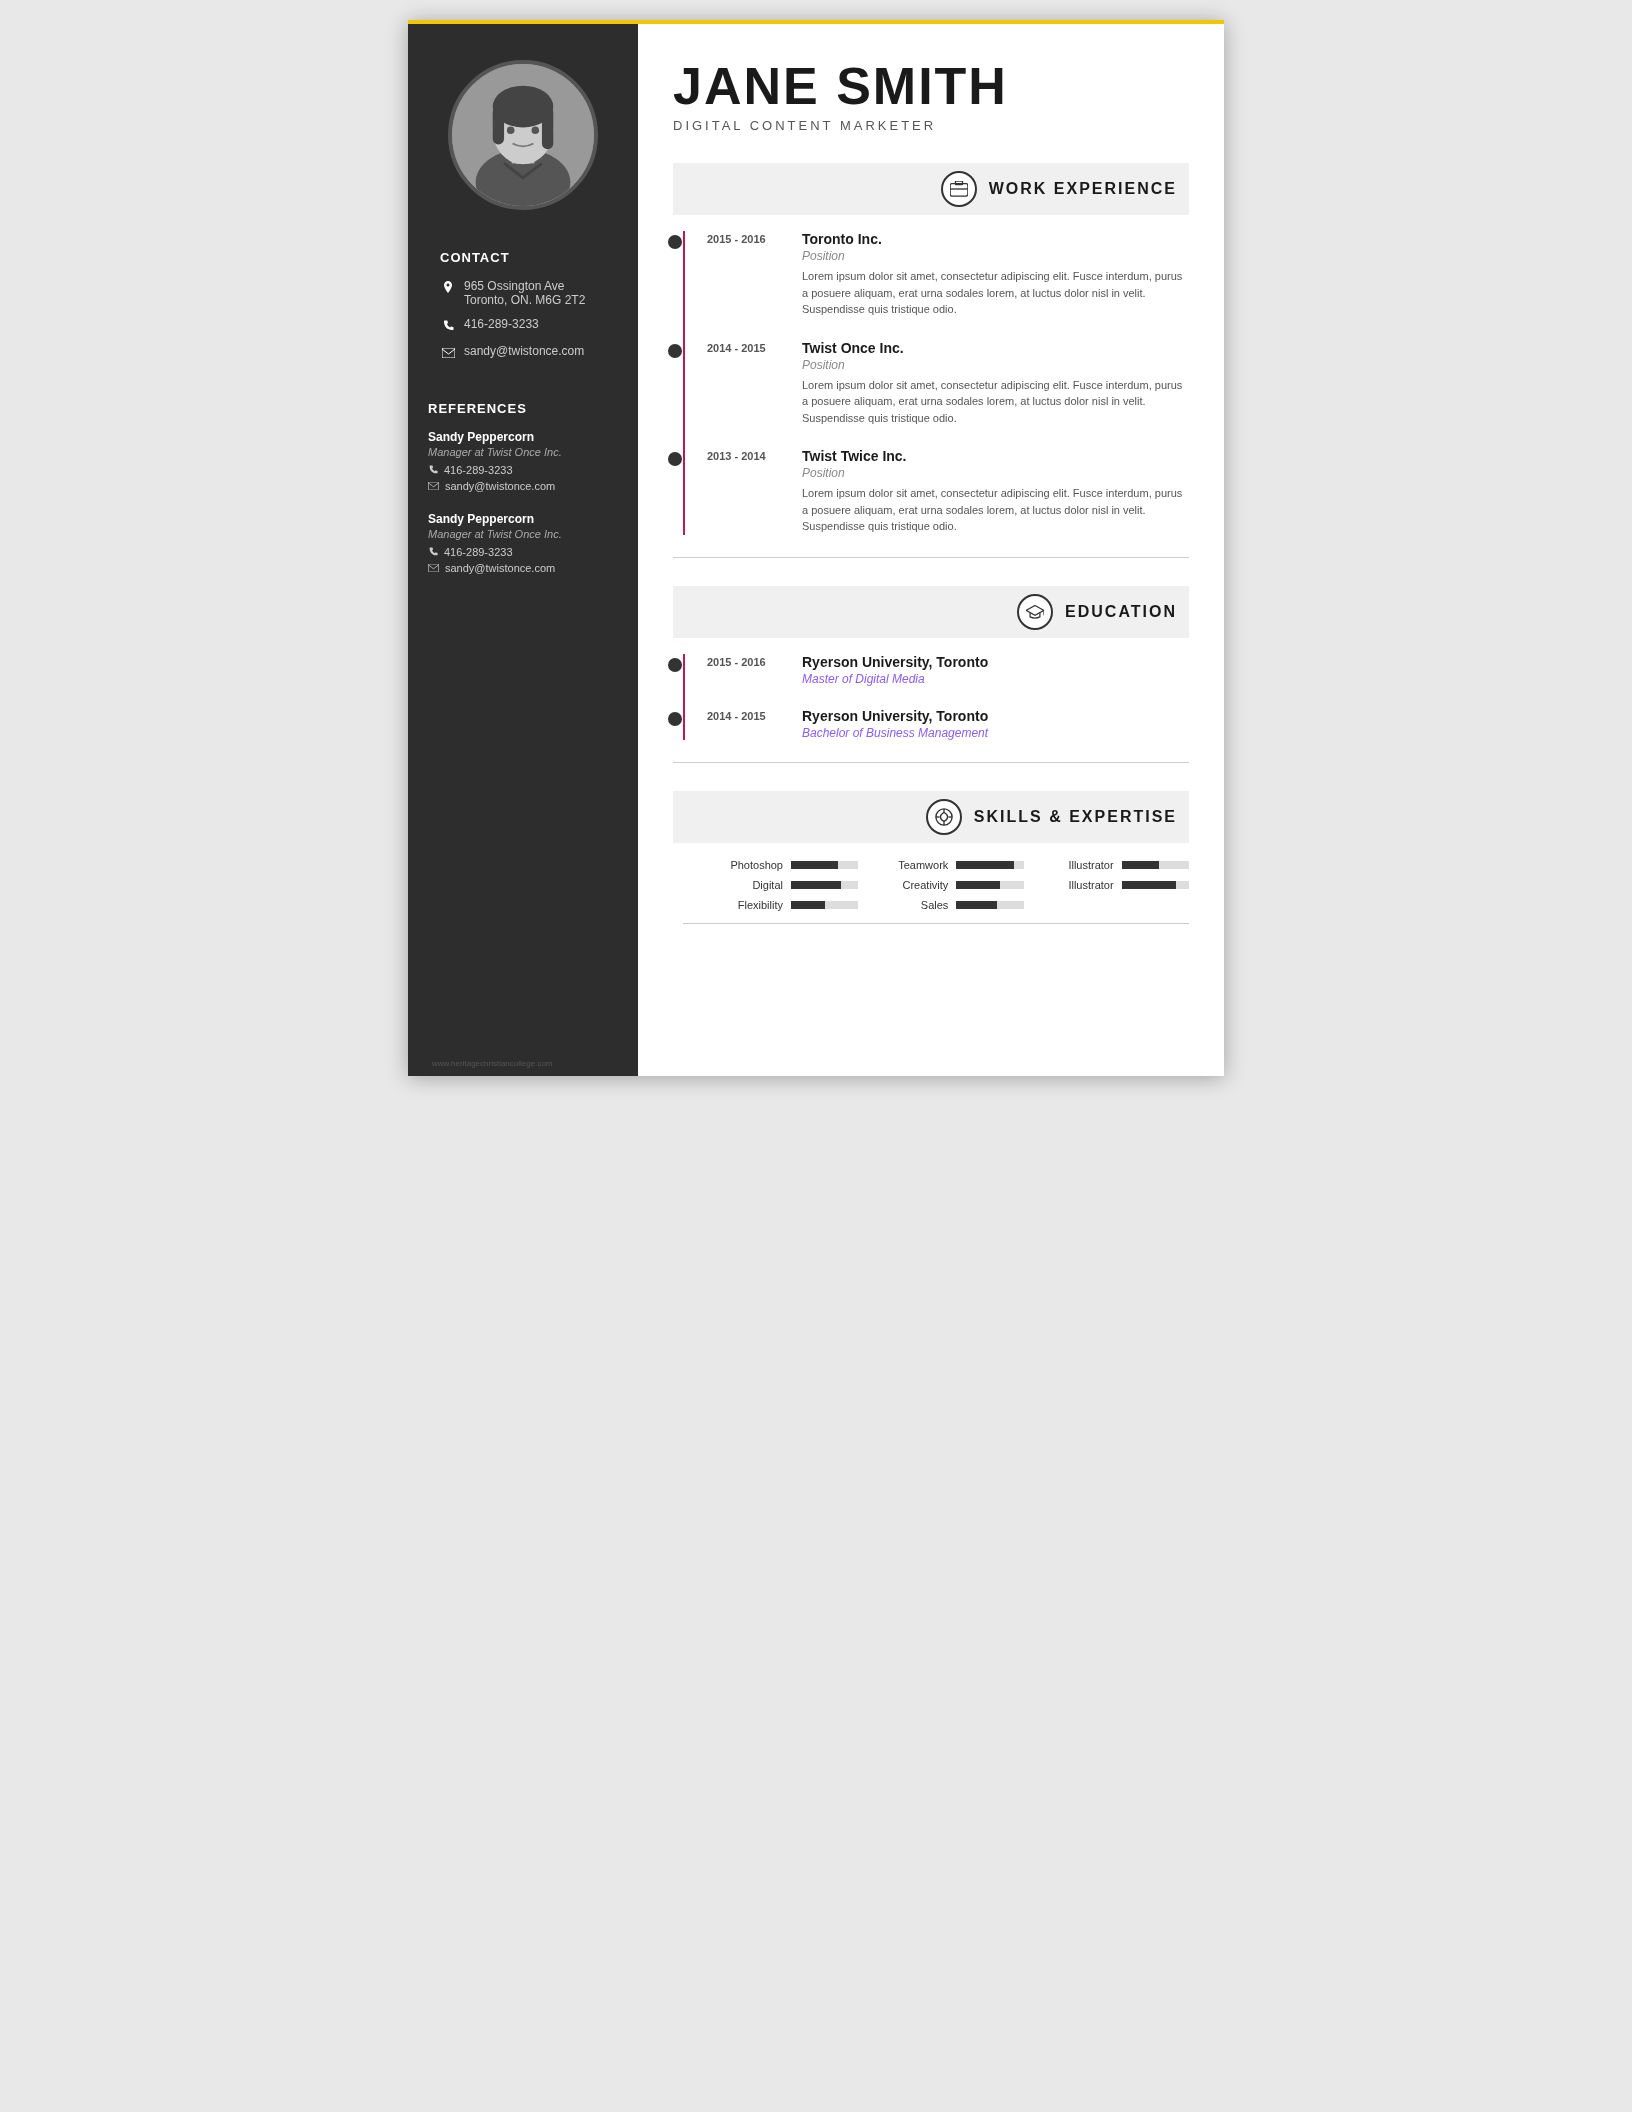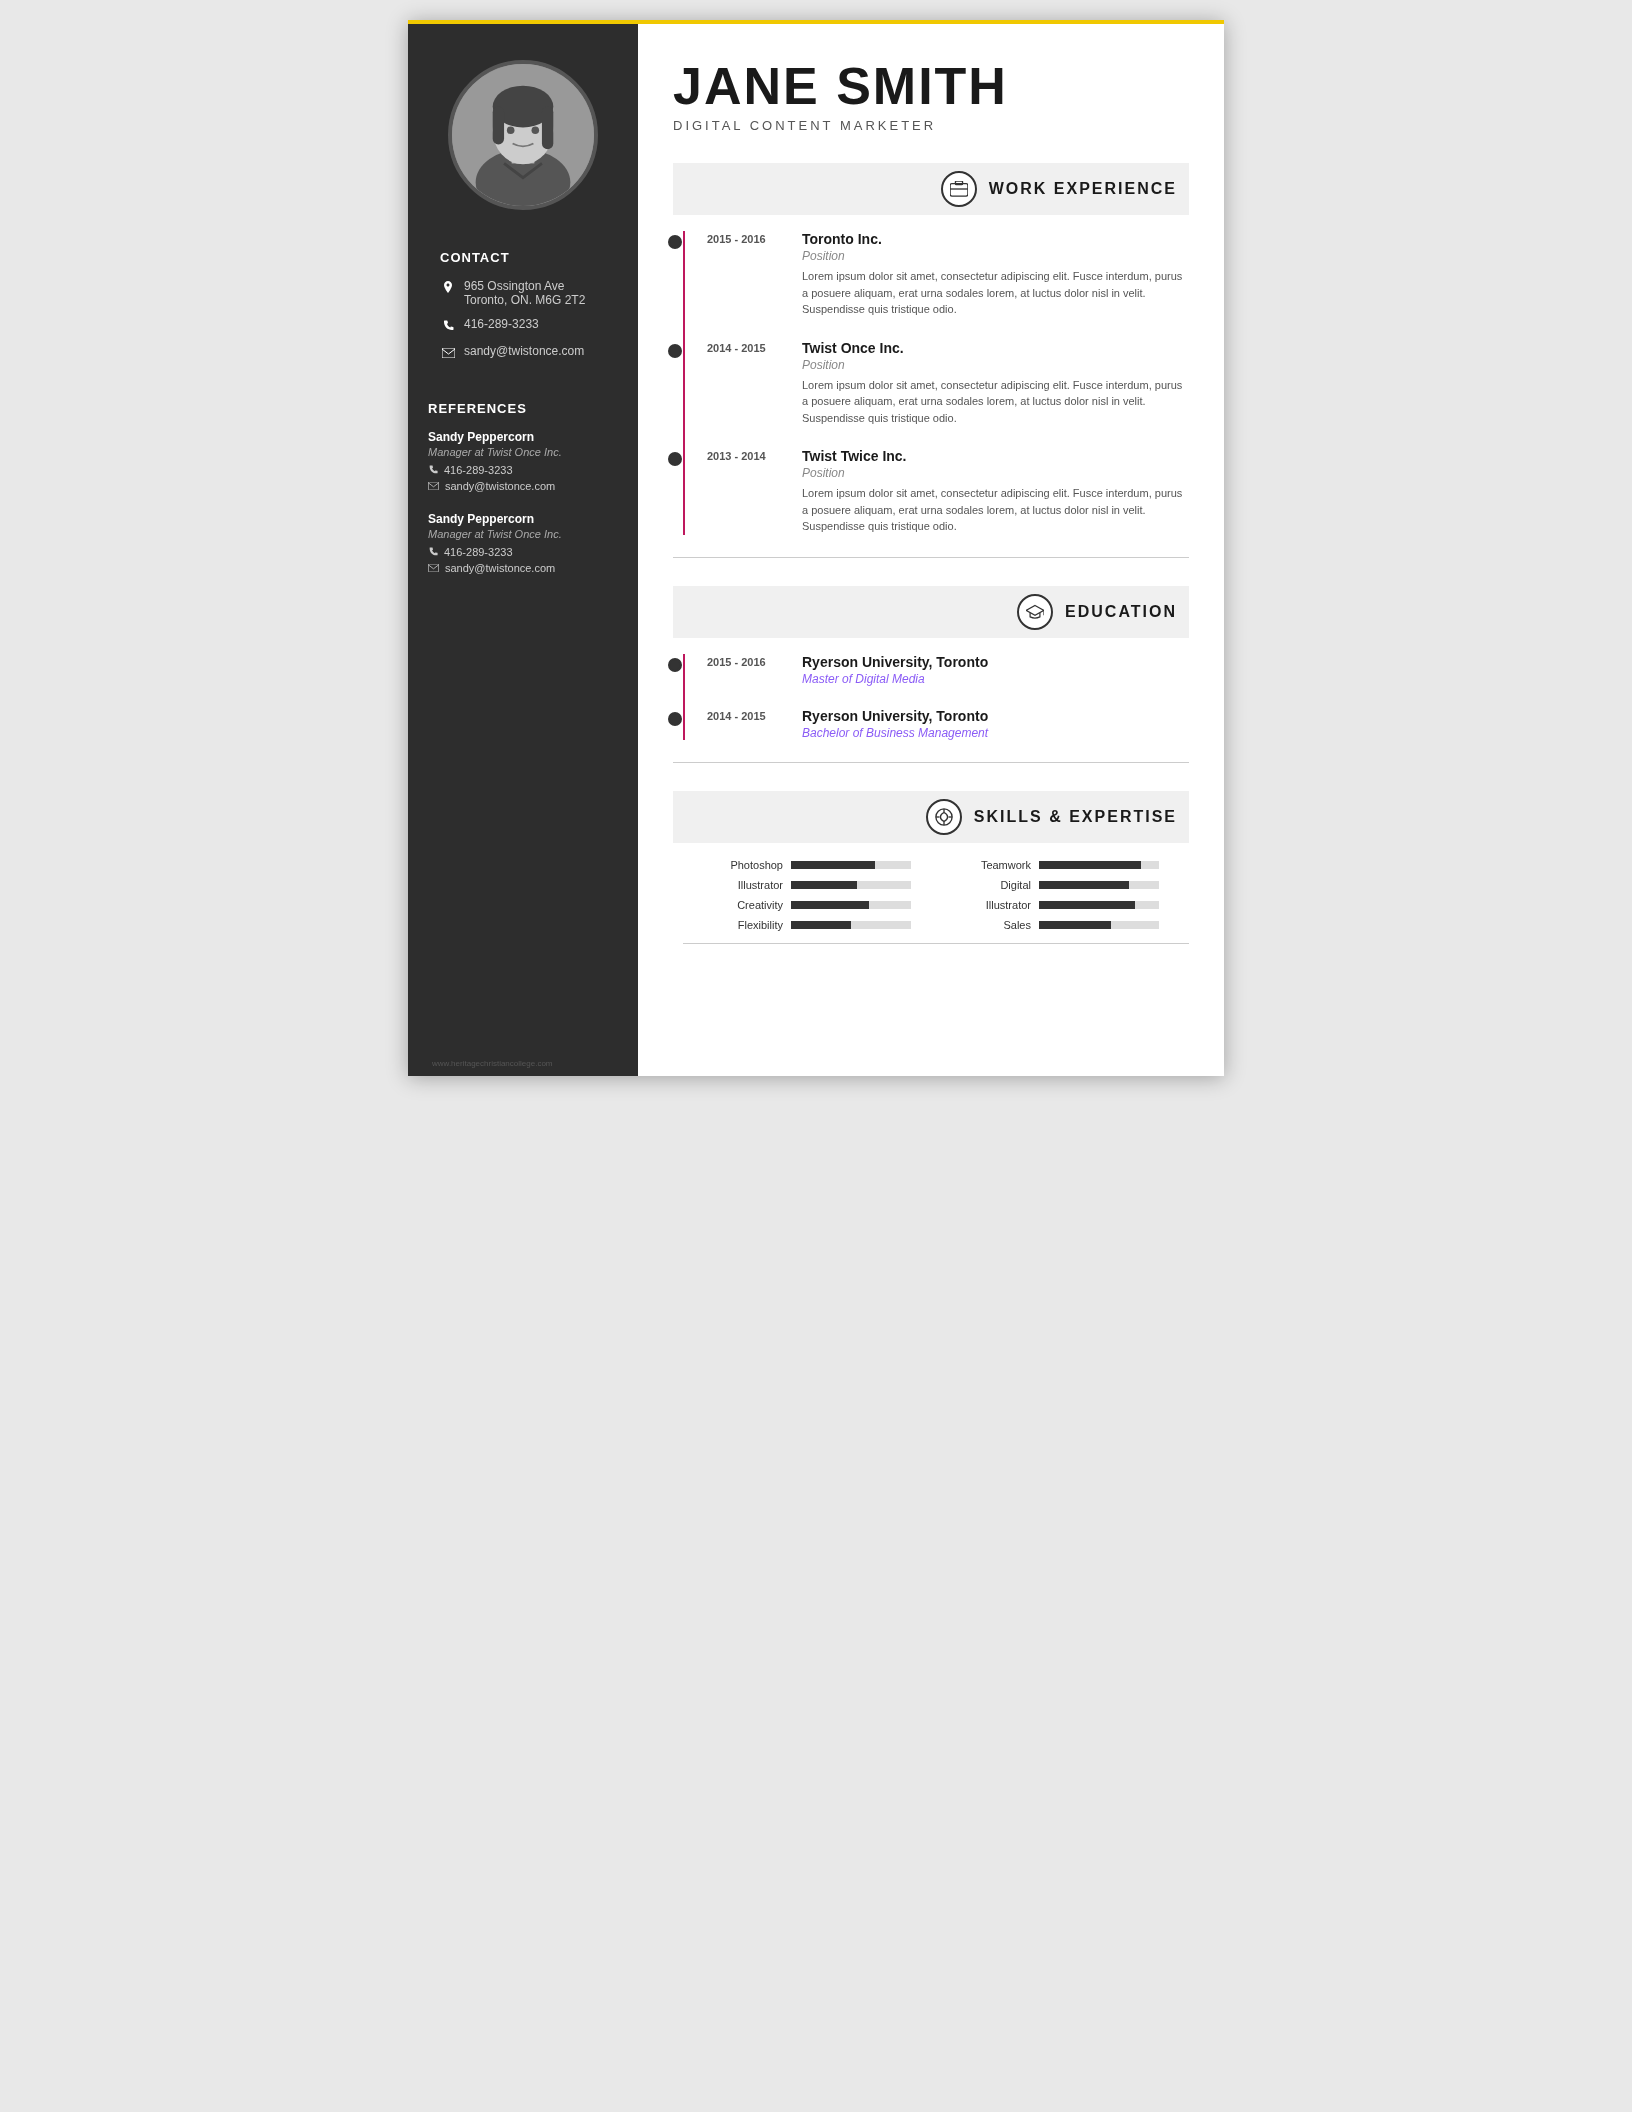--- a/index.html
+++ b/index.html
@@ -243,21 +243,21 @@
       margin-bottom: 2px;
     }
     .degree-subtitle {
       font-size: 12px;
       font-style: italic;
       color: #8b5cf6;
     }
     
     .skills-grid {
       display: grid;
-      grid-template-columns: 1fr 1fr;
+      grid-template-columns: 1fr 1fr 1fr;
       gap: 8px 20px;
       padding-left: 30px;
       margin-left: 10px;
     }
     .skill-row {
       display: flex;
       align-items: center;
       gap: 8px;
     }
     .skill-name {

